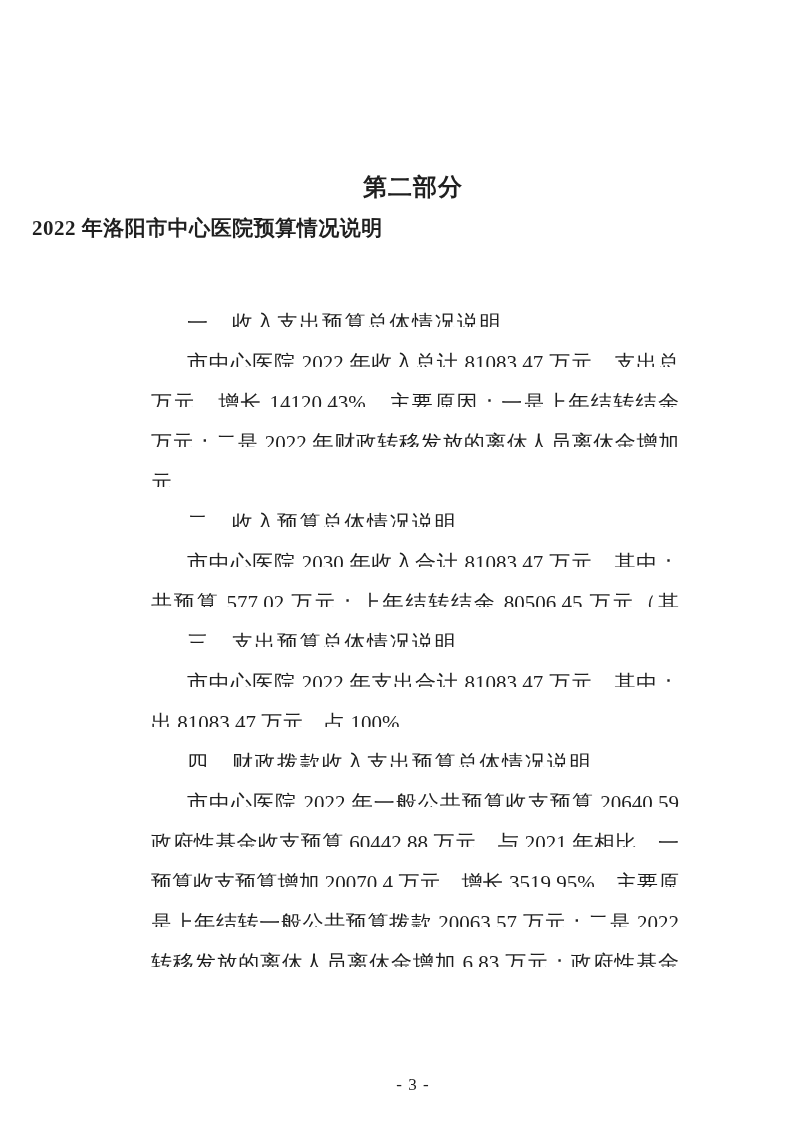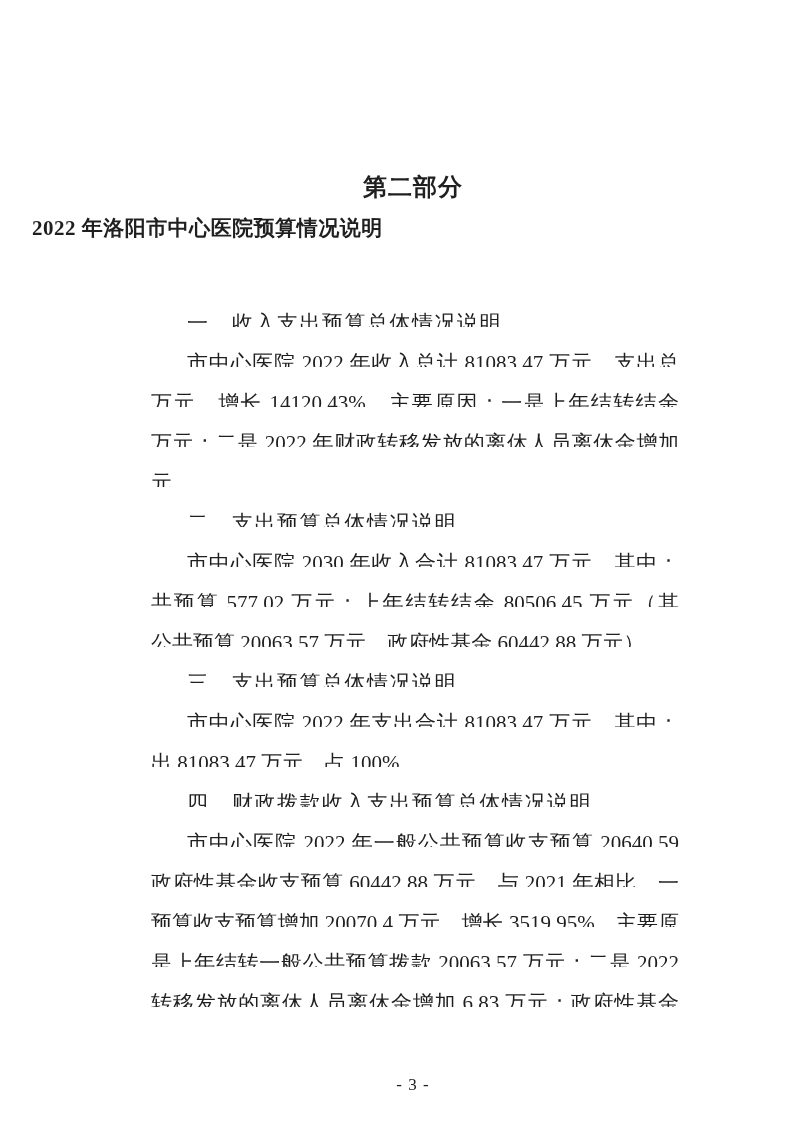--- a/index.html
+++ b/index.html
@@ -61,24 +61,23 @@
   <div class="doc-subtitle">2022 年洛阳市中心医院预算情况说明</div>
 
   <div class="content">
 
     <div class="h">一、收入支出预算总体情况说明</div>
     <div class="ln first">市中心医院 2022 年收入总计 81083.47 万元，支出总计</div>
     <div class="ln">万元，增长 14120.43%。主要原因：一是上年结转结余 80506.45</div>
     <div class="ln">万元；二是 2022 年财政转移发放的离休人员离休金增加 4.35 万</div>
     <div class="ln last">元。</div>
 
-    <div class="h">二、支出预算总体情况说明</div>
+    <div class="h">二、收入预算总体情况说明</div>
     <div class="ln first">市中心医院 2030 年收入合计 81083.47 万元，其中：一般公</div>
     <div class="ln">共预算 577.02 万元；上年结转结余 80506.45 万元（其中：一般</div>
-    <div class="ln last">公共预算 20063.57 万元，政府性基金 60442.88 万元）。</div>
 
     <div class="h">三、支出预算总体情况说明</div>
     <div class="ln first">市中心医院 2022 年支出合计 81083.47 万元，其中：项目支</div>
     <div class="ln last">出 81083.47 万元，占 100%。</div>
 
     <div class="h">四、财政拨款收入支出预算总体情况说明</div>
     <div class="ln first">市中心医院 2022 年一般公共预算收支预算 20640.59 万元，</div>
     <div class="ln">政府性基金收支预算 60442.88 万元。与 2021 年相比，一般公共</div>
     <div class="ln">预算收支预算增加 20070.4 万元，增长 3519.95%，主要原因：一</div>
     <div class="ln">是上年结转一般公共预算拨款 20063.57 万元；二是 2022 年财政</div>

